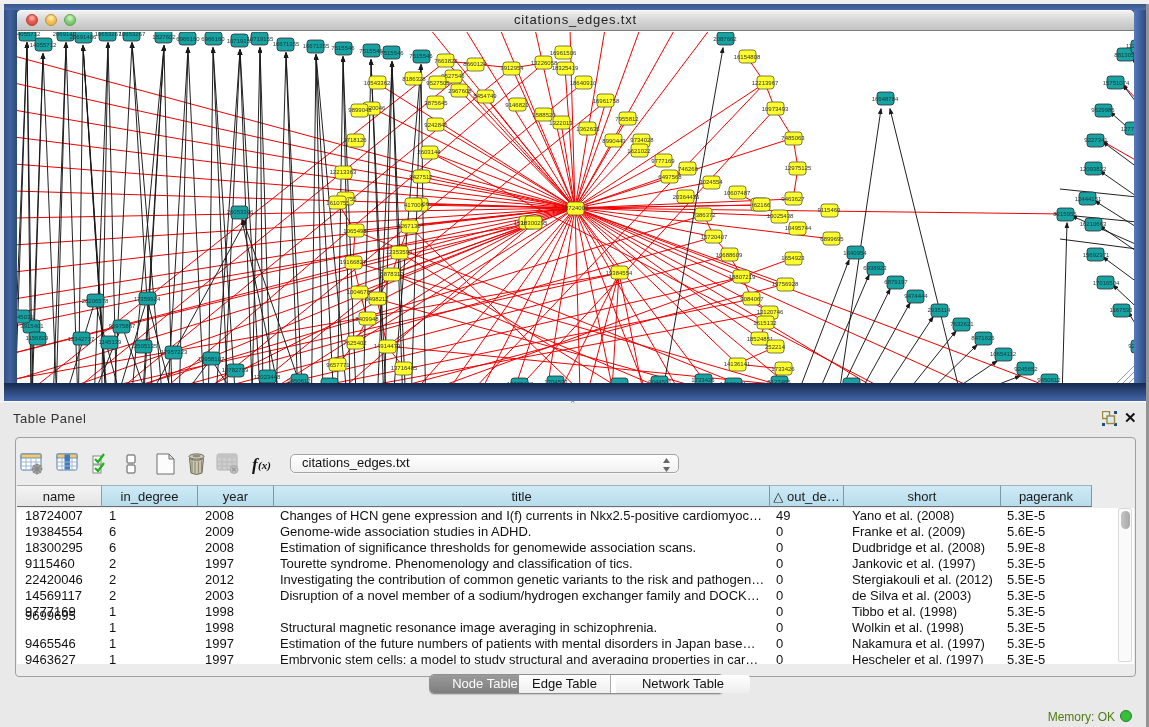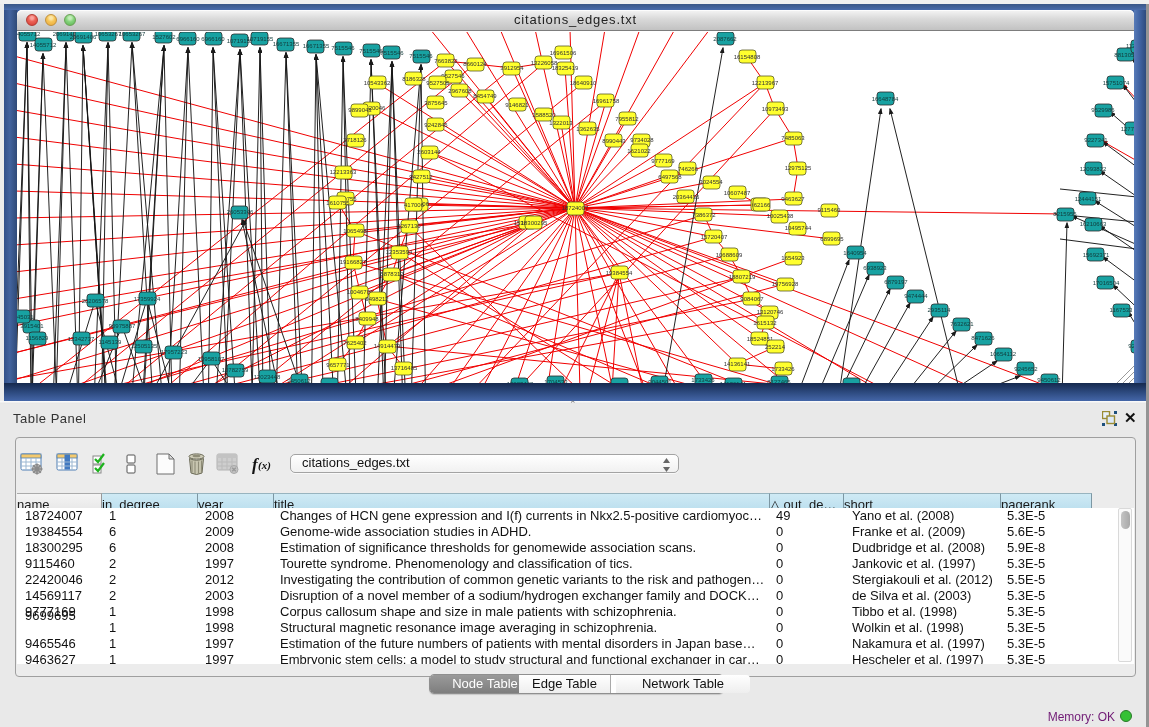--- a/index.html
+++ b/index.html
@@ -18,34 +18,34 @@
 #tl-g{left:47px;background:radial-gradient(circle at 50% 30%,#c4edba 15%,#85d37c 45%,#5bb552);border:1px solid #6ba055}
 #canvas{left:0;top:22px;width:1117px;height:351px;background:#fff;overflow:hidden}
 #rightstrip{left:1146px;top:4px;width:3px;height:723px;background:#949494}
 #topstrip{left:0;top:0;width:1149px;height:4px;background:#f0f0f0}
 #divider{left:0;top:401px;width:1146px;height:3px;background:linear-gradient(to bottom,#fdfdfd,#e3e3e3)}
 #tpanel{left:0;top:404px;width:1146px;height:323px;background:#e9e9e9}
 #tptitle{left:13px;top:7px;font-size:13px;color:#333;letter-spacing:0.5px}
 #grip{left:569px;top:-5px;width:12px;height:6px;font-size:9px;color:#777}
 #container{left:15px;top:33px;width:1121px;height:240px;background:#ececec;border:1px solid #9f9f9f;border-radius:4px}
 #hdrrow{left:1px;top:47px;width:1117px;height:22px;font-size:13px;color:#1a1a1a}
-.hc{position:absolute;top:8px;height:22px;line-height:22px;text-align:left;background:linear-gradient(to bottom,#cfeaf5,#b7dcec);border-right:1px solid #7d97a3;border-top:1px solid #98b4bf;border-bottom:1px solid #6d6d6d;overflow:hidden}
+.hc{position:absolute;top:0;height:22px;line-height:22px;text-align:center;background:linear-gradient(to bottom,#cfeaf5,#b7dcec);border-right:1px solid #7d97a3;border-top:1px solid #98b4bf;border-bottom:1px solid #6d6d6d;overflow:hidden}
 .hg{background:linear-gradient(to bottom,#f4f4f4,#e4e4e4);border-right:1px solid #999;border-top:1px solid #aaa}
 #rows{left:1px;top:70px;width:1117px;height:156px;background:#fff;overflow:hidden;font-size:13px;color:#111}
 .tr{position:absolute;height:16px;line-height:16px;white-space:nowrap;overflow:hidden}
 .c1{left:8px;width:77px}.c2{left:92px;width:89px}.c3{left:188px;width:70px}.c4{left:263px;width:489px}
 .c5{left:759px;width:67px}.c6{left:835px;width:149px}.c7{left:990px;width:85px}
 #sbar{left:1102px;top:70px;width:14px;height:154px;background:#fafafa;border:1px solid #d9d9d9;border-radius:2px}
 #sthumb{left:2px;top:2px;width:9px;height:18px;background:linear-gradient(to right,#c4c4c4,#a8a8a8);border-radius:5px}
 #seg{left:429px;top:674px;width:295px;height:20px;font-size:13px;border:1px solid #8f8f8f;border-radius:5px;background:#fff;box-shadow:0 1px 1px rgba(0,0,0,.15)}
 .sg{position:absolute;top:0;height:18px;line-height:18px;text-align:center}
 #sg1{left:0;width:111px;background:linear-gradient(to bottom,#9a9a9a,#7e7e7e);color:#fff;border-radius:4px 0 0 4px;border-right:1px solid #888}
 #sg2{left:89px;width:92px;background:linear-gradient(to bottom,#fff,#eee);color:#111;border-right:1px solid #aaa}
 #sg3{left:186px;width:134px;background:linear-gradient(to bottom,#fff,#eee);color:#111;border-radius:0 4px 4px 0}
-#mem{right:34px;top:710px;font-size:12px;color:#701a75}
+#mem{right:34px;top:710px;font-size:12px;color:#4d7c0f}
 #memdot{left:1120px;top:710px;width:12px;height:12px;border-radius:50%;background:#35c135;border:1px solid #2a7a2a}
 #fico{left:1102px;top:411px;width:15px;height:15px}
 #xico{left:1124px;top:410px;width:14px;height:15px;font-size:15px;font-weight:bold;color:#111;line-height:15px}
 #dropdown{left:274px;top:16px;width:389px;height:19px;border:1px solid #a3a3a3;border-radius:5px;background:linear-gradient(to bottom,#ffffff,#f1f1f1);font-size:13px;color:#111;line-height:16px;padding-left:11px;box-shadow:0 1px 0 rgba(255,255,255,.7)}
 #dropdown svg{position:absolute;right:7px;top:2.5px}
 </style></head><body>
 
 <div class="abs" id="bluepanel">
   <div class="abs" id="blu-top"></div>
   <div class="abs" id="blu-left"></div>
@@ -742,42 +742,41 @@
         <div class="tr c1" style="top:80px">14569117</div>
         <div class="tr c2" style="top:80px">2</div>
         <div class="tr c3" style="top:80px">2003</div>
         <div class="tr c4" style="top:80px">Disruption of a novel member of a sodium/hydrogen exchanger family and DOCK…</div>
         <div class="tr c5" style="top:80px">0</div>
         <div class="tr c6" style="top:80px">de Silva et al. (2003)</div>
         <div class="tr c7" style="top:80px">5.3E-5</div>
         <div class="tr c1" style="top:96px">9777169</div>
         <div class="tr c2" style="top:96px">1</div>
         <div class="tr c3" style="top:96px">1998</div>
-        <div class="tr c4" style="top:96px">Corpus callosum shape and size in male patients with schizophrenia.</div>
         <div class="tr c5" style="top:96px">0</div>
         <div class="tr c6" style="top:96px">Tibbo et al. (1998)</div>
         <div class="tr c7" style="top:96px">5.3E-5</div>
         <div class="tr c1" style="top:100px">9699695</div>
         <div class="tr c2" style="top:112px">1</div>
         <div class="tr c3" style="top:112px">1998</div>
         <div class="tr c4" style="top:112px">Structural magnetic resonance image averaging in schizophrenia.</div>
         <div class="tr c5" style="top:112px">0</div>
         <div class="tr c6" style="top:112px">Wolkin et al. (1998)</div>
         <div class="tr c7" style="top:112px">5.3E-5</div>
         <div class="tr c1" style="top:128px">9465546</div>
         <div class="tr c2" style="top:128px">1</div>
         <div class="tr c3" style="top:128px">1997</div>
         <div class="tr c4" style="top:128px">Estimation of the future numbers of patients with mental disorders in Japan base…</div>
         <div class="tr c5" style="top:128px">0</div>
         <div class="tr c6" style="top:128px">Nakamura et al. (1997)</div>
         <div class="tr c7" style="top:128px">5.3E-5</div>
         <div class="tr c1" style="top:144px">9463627</div>
         <div class="tr c2" style="top:144px">1</div>
         <div class="tr c3" style="top:144px">1997</div>
-        <div class="tr c4" style="top:144px">Embryonic stem cells: a model to study structural and functional exchanger in car…</div>
+        <div class="tr c4" style="top:144px">Embryonic stem cells: a model to study structural and averaging properties in car…</div>
         <div class="tr c5" style="top:144px">0</div>
         <div class="tr c6" style="top:144px">Hescheler et al. (1997)</div>
         <div class="tr c7" style="top:144px">5.3E-5</div>
       </div>
     <div class="abs" id="sbar">
         <div class="abs" id="sthumb"></div>
       </div>
   </div>
 </div>
 <div class="abs" id="seg">

